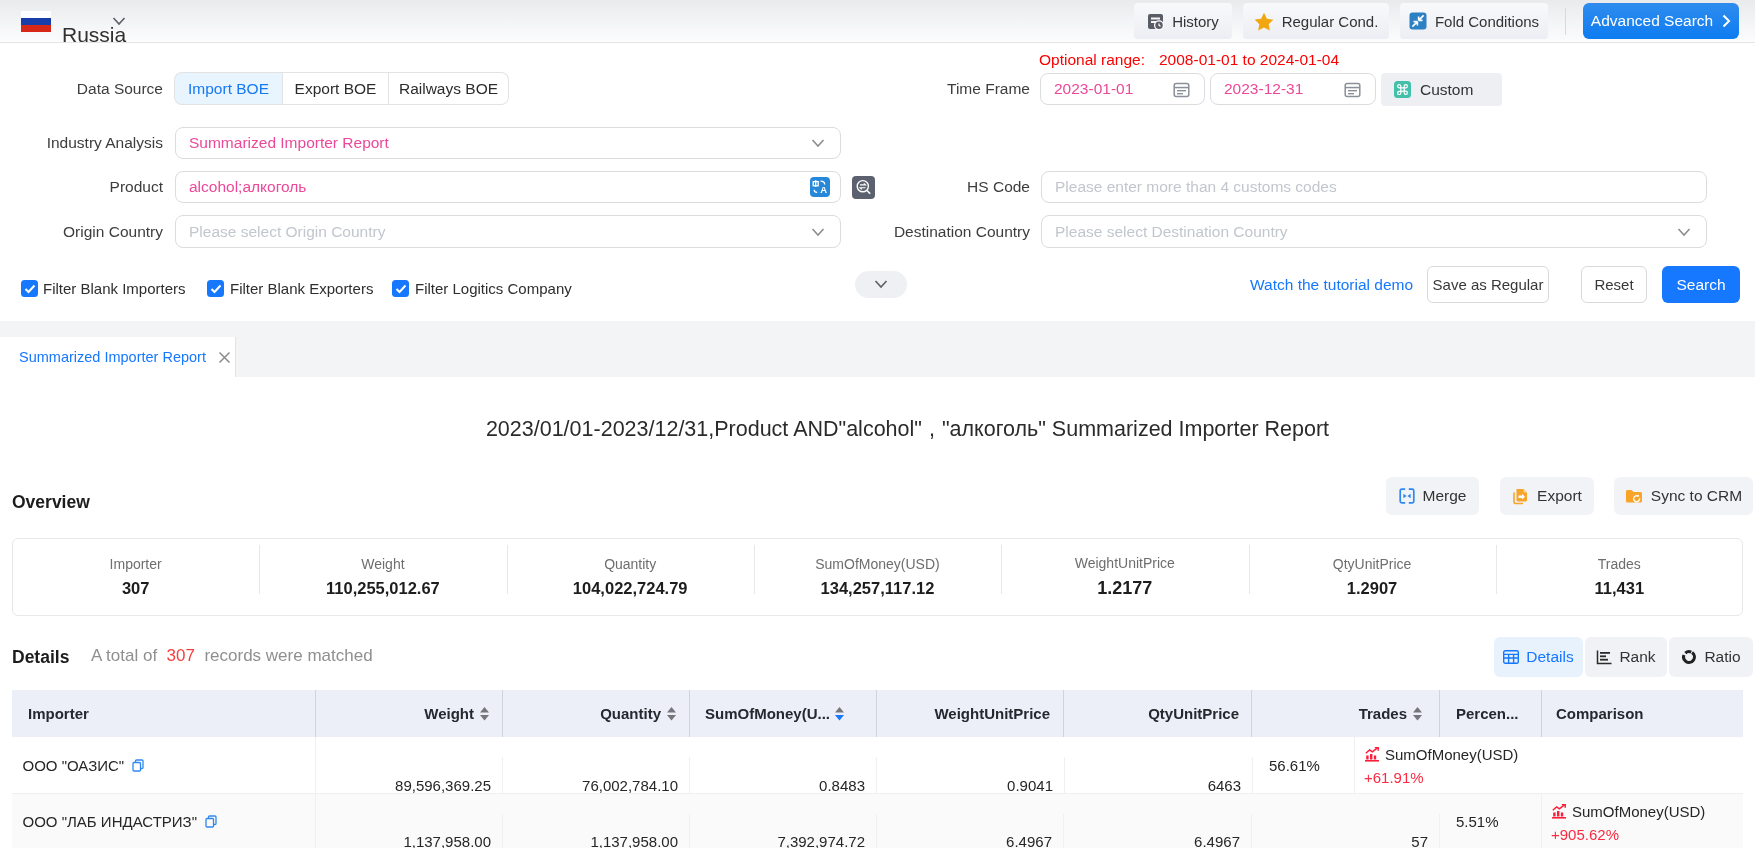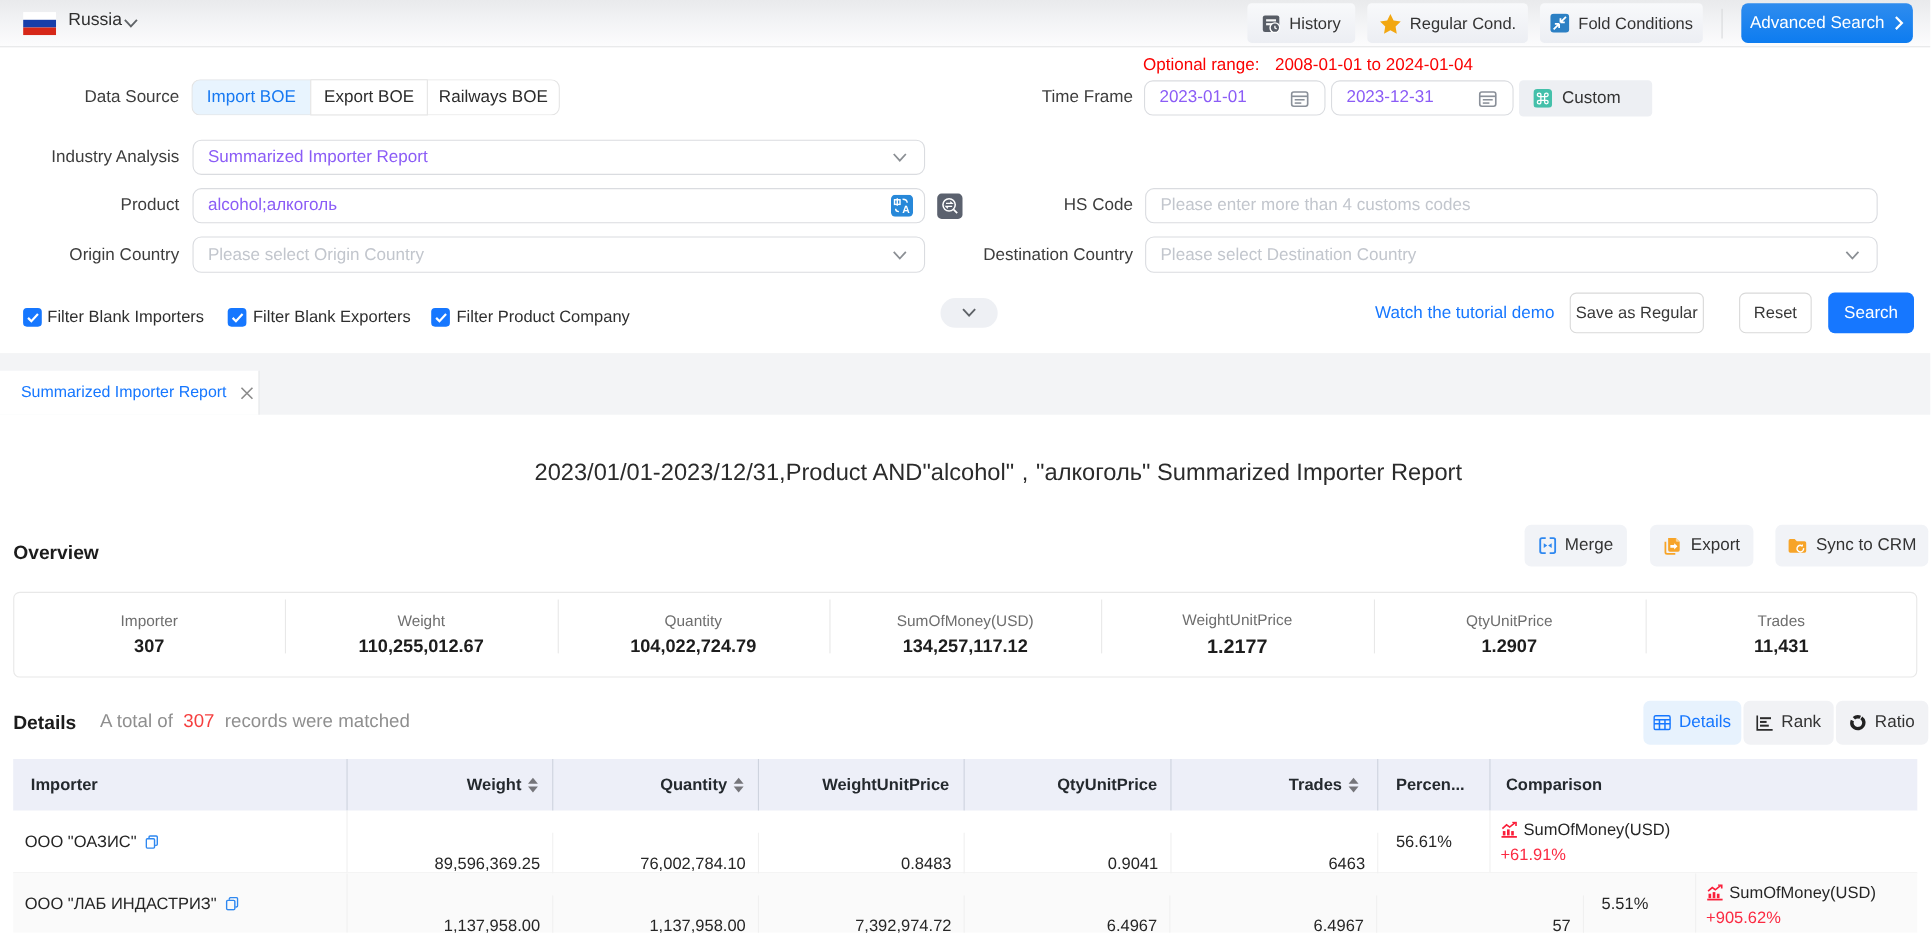--- a/index.html
+++ b/index.html
@@ -12,21 +12,21 @@
   border-bottom:1px solid #e4e5e7; }
 .tbbtn { position:absolute; display:flex; align-items:center; justify-content:center; gap:8px;
   height:36px; top:3px; border-radius:4px; font-size:15px; color:#333;
   background:linear-gradient(180deg,#f8f9fb 0%,#eceef3 100%); }
 .adv { position:absolute; left:1583px; top:3px; width:156px; height:36px; border-radius:6px;
   background:linear-gradient(180deg,#2f8cee 0%,#0d7cf0 100%); color:#fff; font-size:15.5px;
   display:flex; align-items:center; justify-content:center; gap:9px; }
 .label { position:absolute; text-align:right; font-size:15.5px; color:#3d3d3d;
   display:flex; align-items:center; justify-content:flex-end; }
 .inp { position:absolute; border:1px solid #dadce0; border-radius:8px; background:#fff;
-  font-size:15.5px; color:#8b5cf6; display:flex; align-items:center; padding:0 13px; }
+  font-size:15.5px; color:#ec4899; display:flex; align-items:center; padding:0 13px; }
 .ph { color:#c2c6cd; }
 .chev { position:absolute; right:15px; top:50%; margin-top:-4px; }
 .gbtn { position:absolute; display:flex; align-items:center; justify-content:center; gap:8px;
   border-radius:6px; font-size:15.5px; color:#333; background:#f1f3f7; }
 .wbtn { position:absolute; display:flex; align-items:center; justify-content:center;
   border-radius:6px; font-size:15px; color:#383838; background:#fff; border:1px solid #d9d9d9; }
 .cb { position:absolute; width:17px; height:17px; background:#1677ff; border-radius:3.5px;
   display:flex; align-items:center; justify-content:center; }
 .cblab { position:absolute; font-size:15px; color:#2e2e2e; height:17px; display:flex; align-items:center; }
 .tabstrip { position:absolute; left:0; top:321px; width:1755px; height:56px; background:#f3f4f6; }
@@ -40,21 +40,21 @@
 </style>
 </head>
 <body>
 
 <div class="topbar">
   <svg class="abs" style="left:21px;top:11px;" width="30" height="21" viewBox="0 0 30 21">
     <rect x="0" y="0" width="30" height="21" fill="#fff"></rect>
     <rect x="0" y="7" width="30" height="7" fill="#173eaa"></rect>
     <rect x="0" y="14" width="30" height="7" fill="#d62718"></rect>
   </svg>
-  <div class="abs" style="left:62px;top:10px;font-size:16px;color:#303030;">Russia</div>
+  <div class="abs" style="left:62px;top:23px;font-size:21px;color:#303030;">Russia</div>
   <svg class="abs" style="left:112px;top:17px;" width="14" height="9" viewBox="0 0 14 9">
     <path d="M1.5 1 L7 7 L12.5 1" fill="none" stroke="#606468" stroke-width="1.7"></path>
   </svg>
 
   <div class="tbbtn" style="left:1134px;width:98px;">
     <svg width="17" height="17" viewBox="0 0 17 17">
       <rect x="1" y="1" width="15" height="15" rx="2" fill="#585d66"></rect>
       <rect x="4" y="4.5" width="9" height="2" fill="#fff" opacity="0.95"></rect>
       <rect x="4" y="8" width="5.5" height="2" fill="#fff" opacity="0.95"></rect>
       <circle cx="12" cy="12.2" r="4.4" fill="#585d66" stroke="#fff" stroke-width="1.3"></circle>
@@ -174,21 +174,21 @@
     <svg width="12" height="10" viewBox="0 0 12 10">
       <path d="M1.5 5 L4.5 8 L10.5 1.5" stroke="#fff" stroke-width="2" fill="none"></path>
     </svg>
   </div>
 <div class="cblab" style="left:230px;top:280px;">Filter Blank Exporters</div>
 <div class="cb" style="left:392px;top:280px;">
     <svg width="12" height="10" viewBox="0 0 12 10">
       <path d="M1.5 5 L4.5 8 L10.5 1.5" stroke="#fff" stroke-width="2" fill="none"></path>
     </svg>
   </div>
-<div class="cblab" style="left:415px;top:280px;">Filter Product Company</div>
+<div class="cblab" style="left:415px;top:280px;">Filter Logitics Company</div>
 
 <div class="abs flex" style="left:855px;top:271px;width:52px;height:27px;background:#eef0f4;border-radius:14px;justify-content:center;">
   <svg width="14" height="9" viewBox="0 0 14 9">
       <path d="M1.5 1 L7 7 L12.5 1" fill="none" stroke="#5f6368" stroke-width="1.7"></path>
     </svg>
 </div>
 
 <div class="abs" style="left:1250px;top:276px;font-size:15.5px;color:#1677ff;">Watch the tutorial demo</div>
 <div class="wbtn" style="left:1427px;top:266px;width:122px;height:37px;">Save as Regular</div>
 <div class="wbtn" style="left:1581px;top:266px;width:66px;height:37px;">Reset</div>
@@ -305,20 +305,26 @@
   <div class="hcell" style="width:187px;justify-content:flex-end;padding-right:12px;">Weight
     <svg style="margin-left:5px;" width="11" height="17" viewBox="0 0 11 17">
         <path d="M5.5 2 L10 7.5 H1 Z" fill="#75757a"></path>
         <path d="M5.5 15.5 L1 10 H10 Z" fill="#75757a"></path>
       </svg>
   </div>
   <div class="hcell" style="width:187px;justify-content:flex-end;padding-right:12px;">Quantity
     <svg style="margin-left:5px;" width="11" height="17" viewBox="0 0 11 17">
         <path d="M5.5 2 L10 7.5 H1 Z" fill="#75757a"></path>
         <path d="M5.5 15.5 L1 10 H10 Z" fill="#75757a"></path>
+      </svg>
+  </div>
+  <div class="hcell" style="width:187px;padding-left:15px;">SumOfMoney(U...
+    <svg style="margin-left:4px;" width="11" height="17" viewBox="0 0 11 17">
+        <path d="M5.5 2 L10 7.5 H1 Z" fill="#75757a"></path>
+        <path d="M5.5 15.5 L1 10 H10 Z" fill="#1677ff"></path>
       </svg>
   </div>
   <div class="hcell" style="width:187px;justify-content:flex-end;padding-right:13px;">WeightUnitPrice</div>
   <div class="hcell" style="width:188px;justify-content:flex-end;padding-right:12px;">QtyUnitPrice</div>
   <div class="hcell" style="width:188px;justify-content:flex-end;padding-right:16px;">Trades
     <svg style="margin-left:5px;" width="11" height="17" viewBox="0 0 11 17">
         <path d="M5.5 2 L10 7.5 H1 Z" fill="#75757a"></path>
         <path d="M5.5 15.5 L1 10 H10 Z" fill="#75757a"></path>
       </svg>
   </div>

